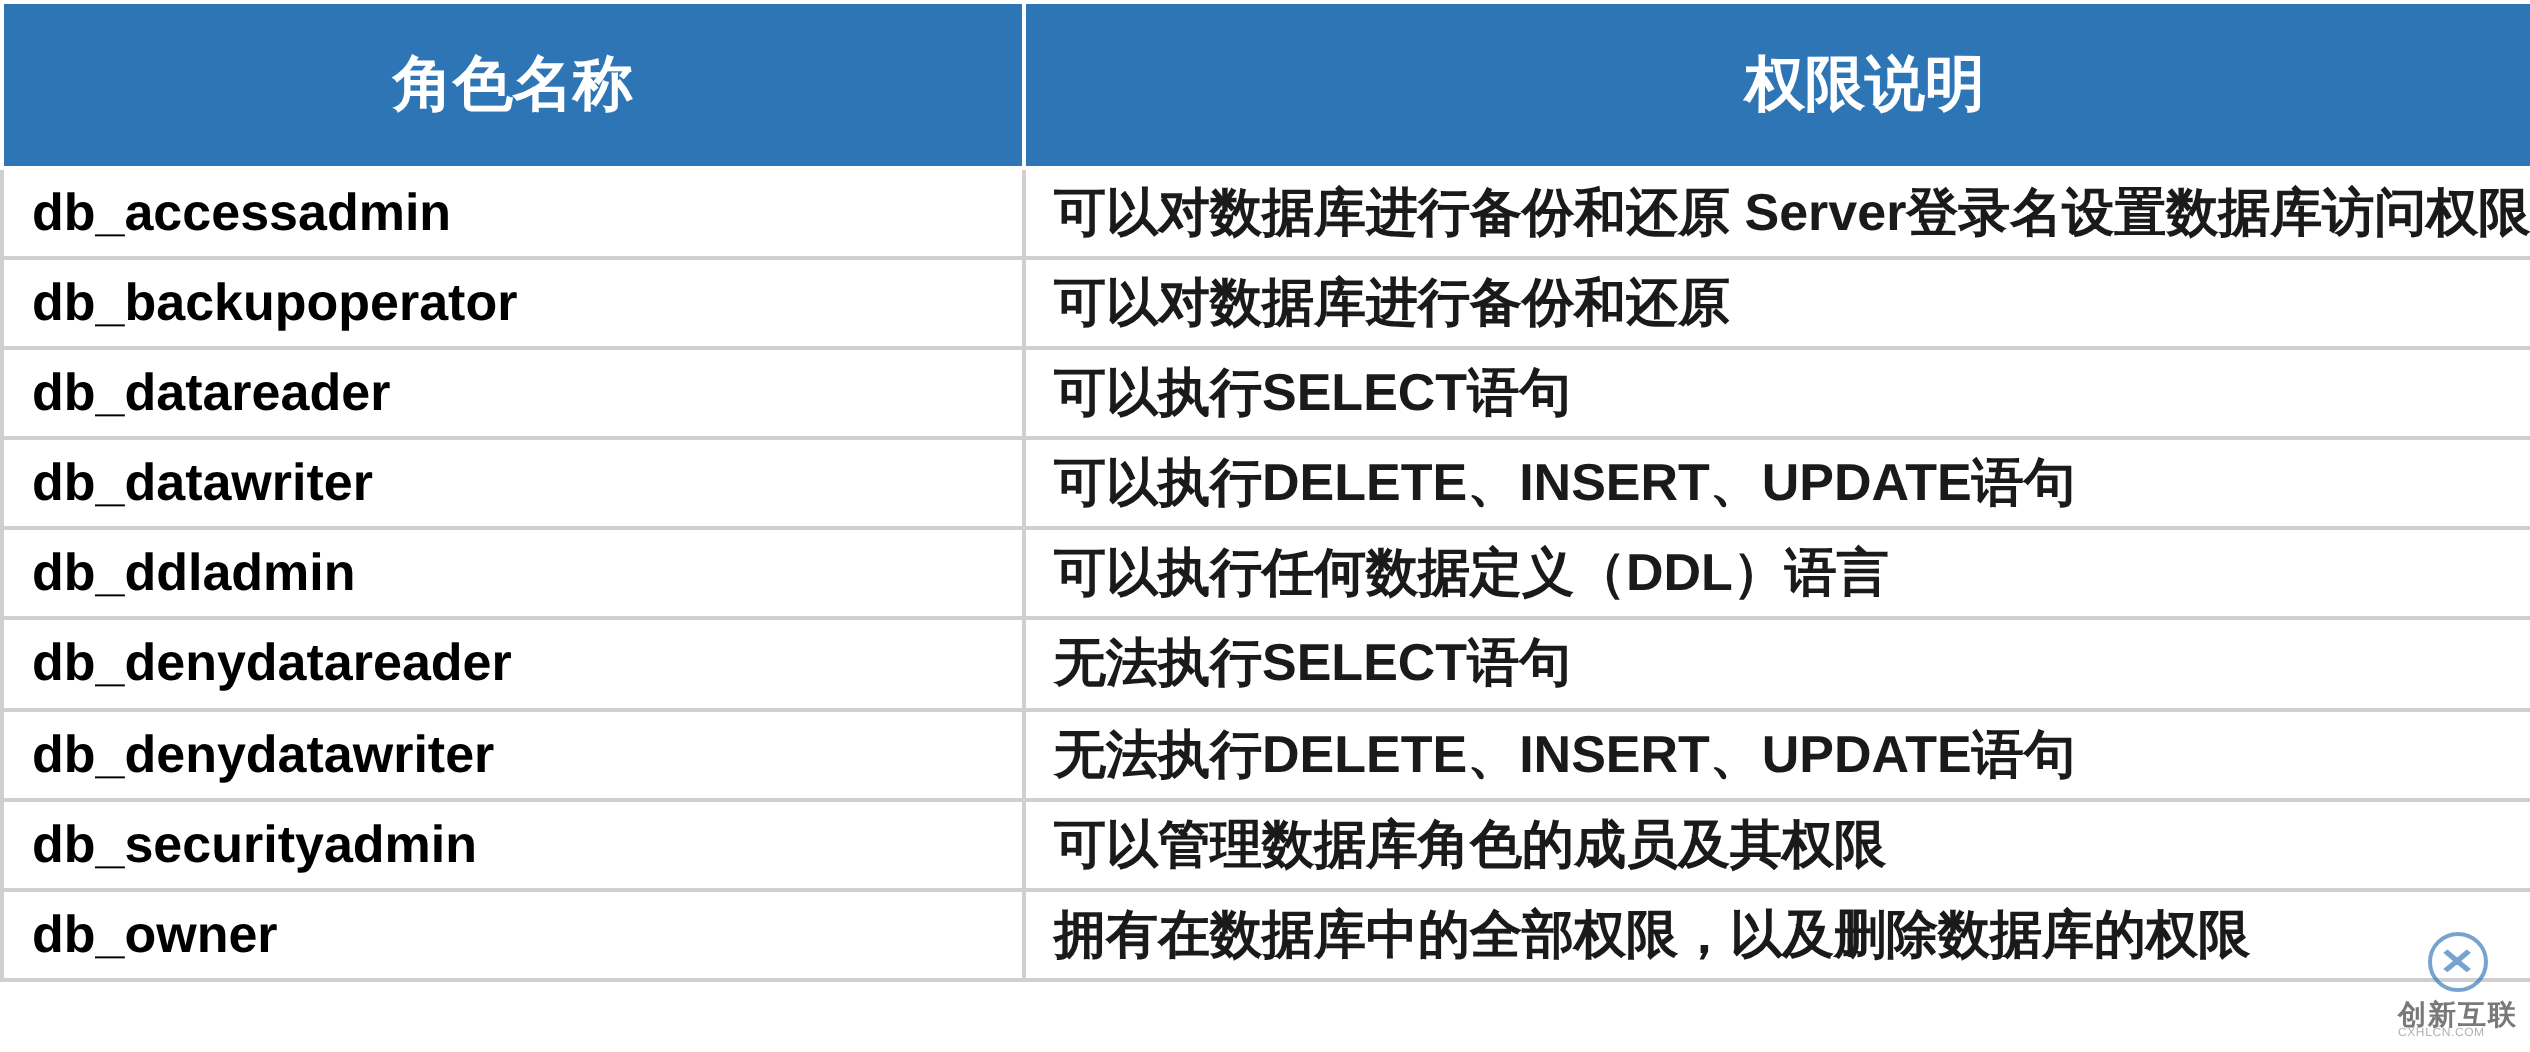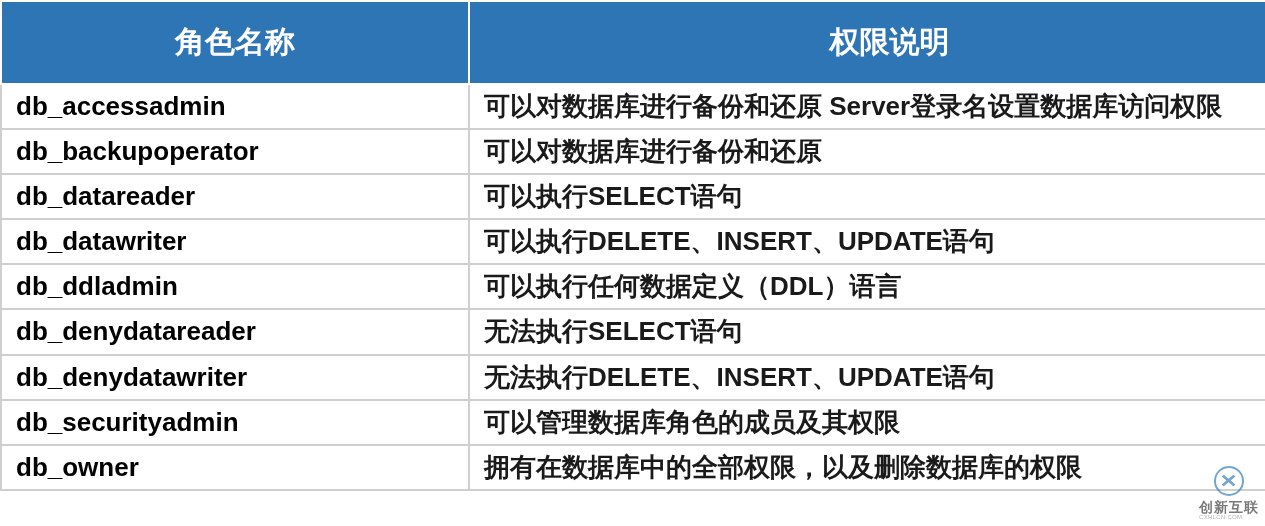--- a/index.html
+++ b/index.html
@@ -23,21 +23,21 @@
       background: #2e75b6;
       color: #ffffff;
       font-size: 30px;
       font-weight: bold;
       padding: 20px 10px;
       border: 2px solid #ffffff;
       text-align: center;
       vertical-align: middle;
     }
     th.col-role {
-      width: 468px;
+      width: 511px;
     }
     th.col-desc {
       width: 835px;
       padding-left: 16px;
     }
     td {
       font-size: 26px;
       font-weight: bold;
       color: #1a1a1a;
       padding: 4px 14px;

